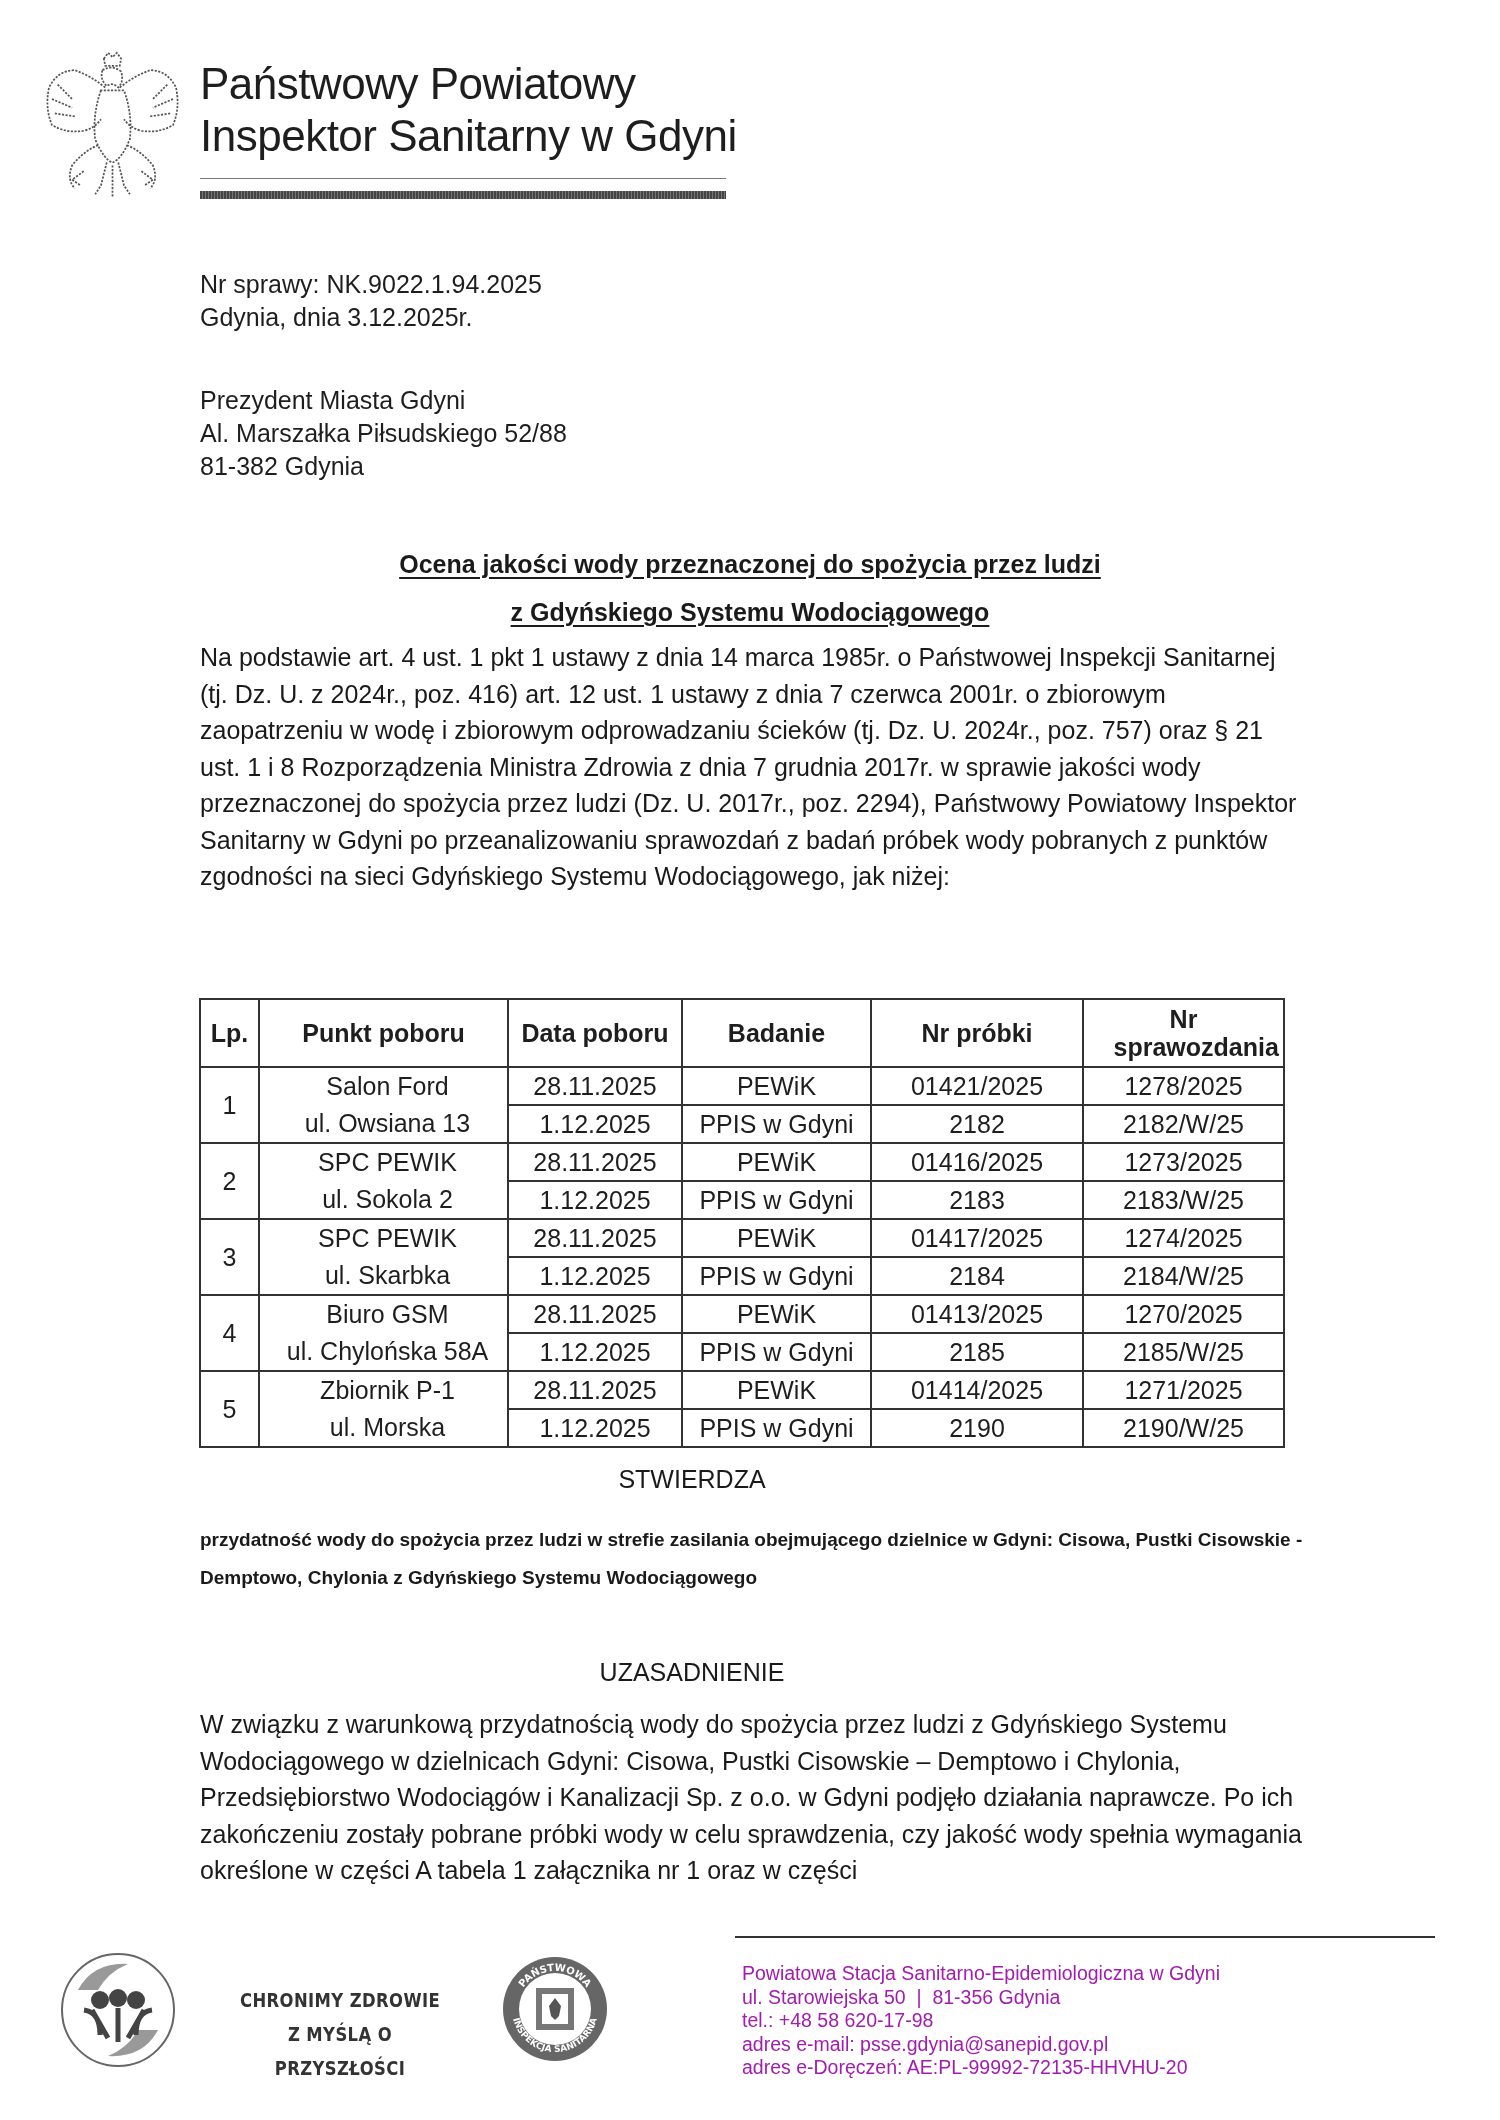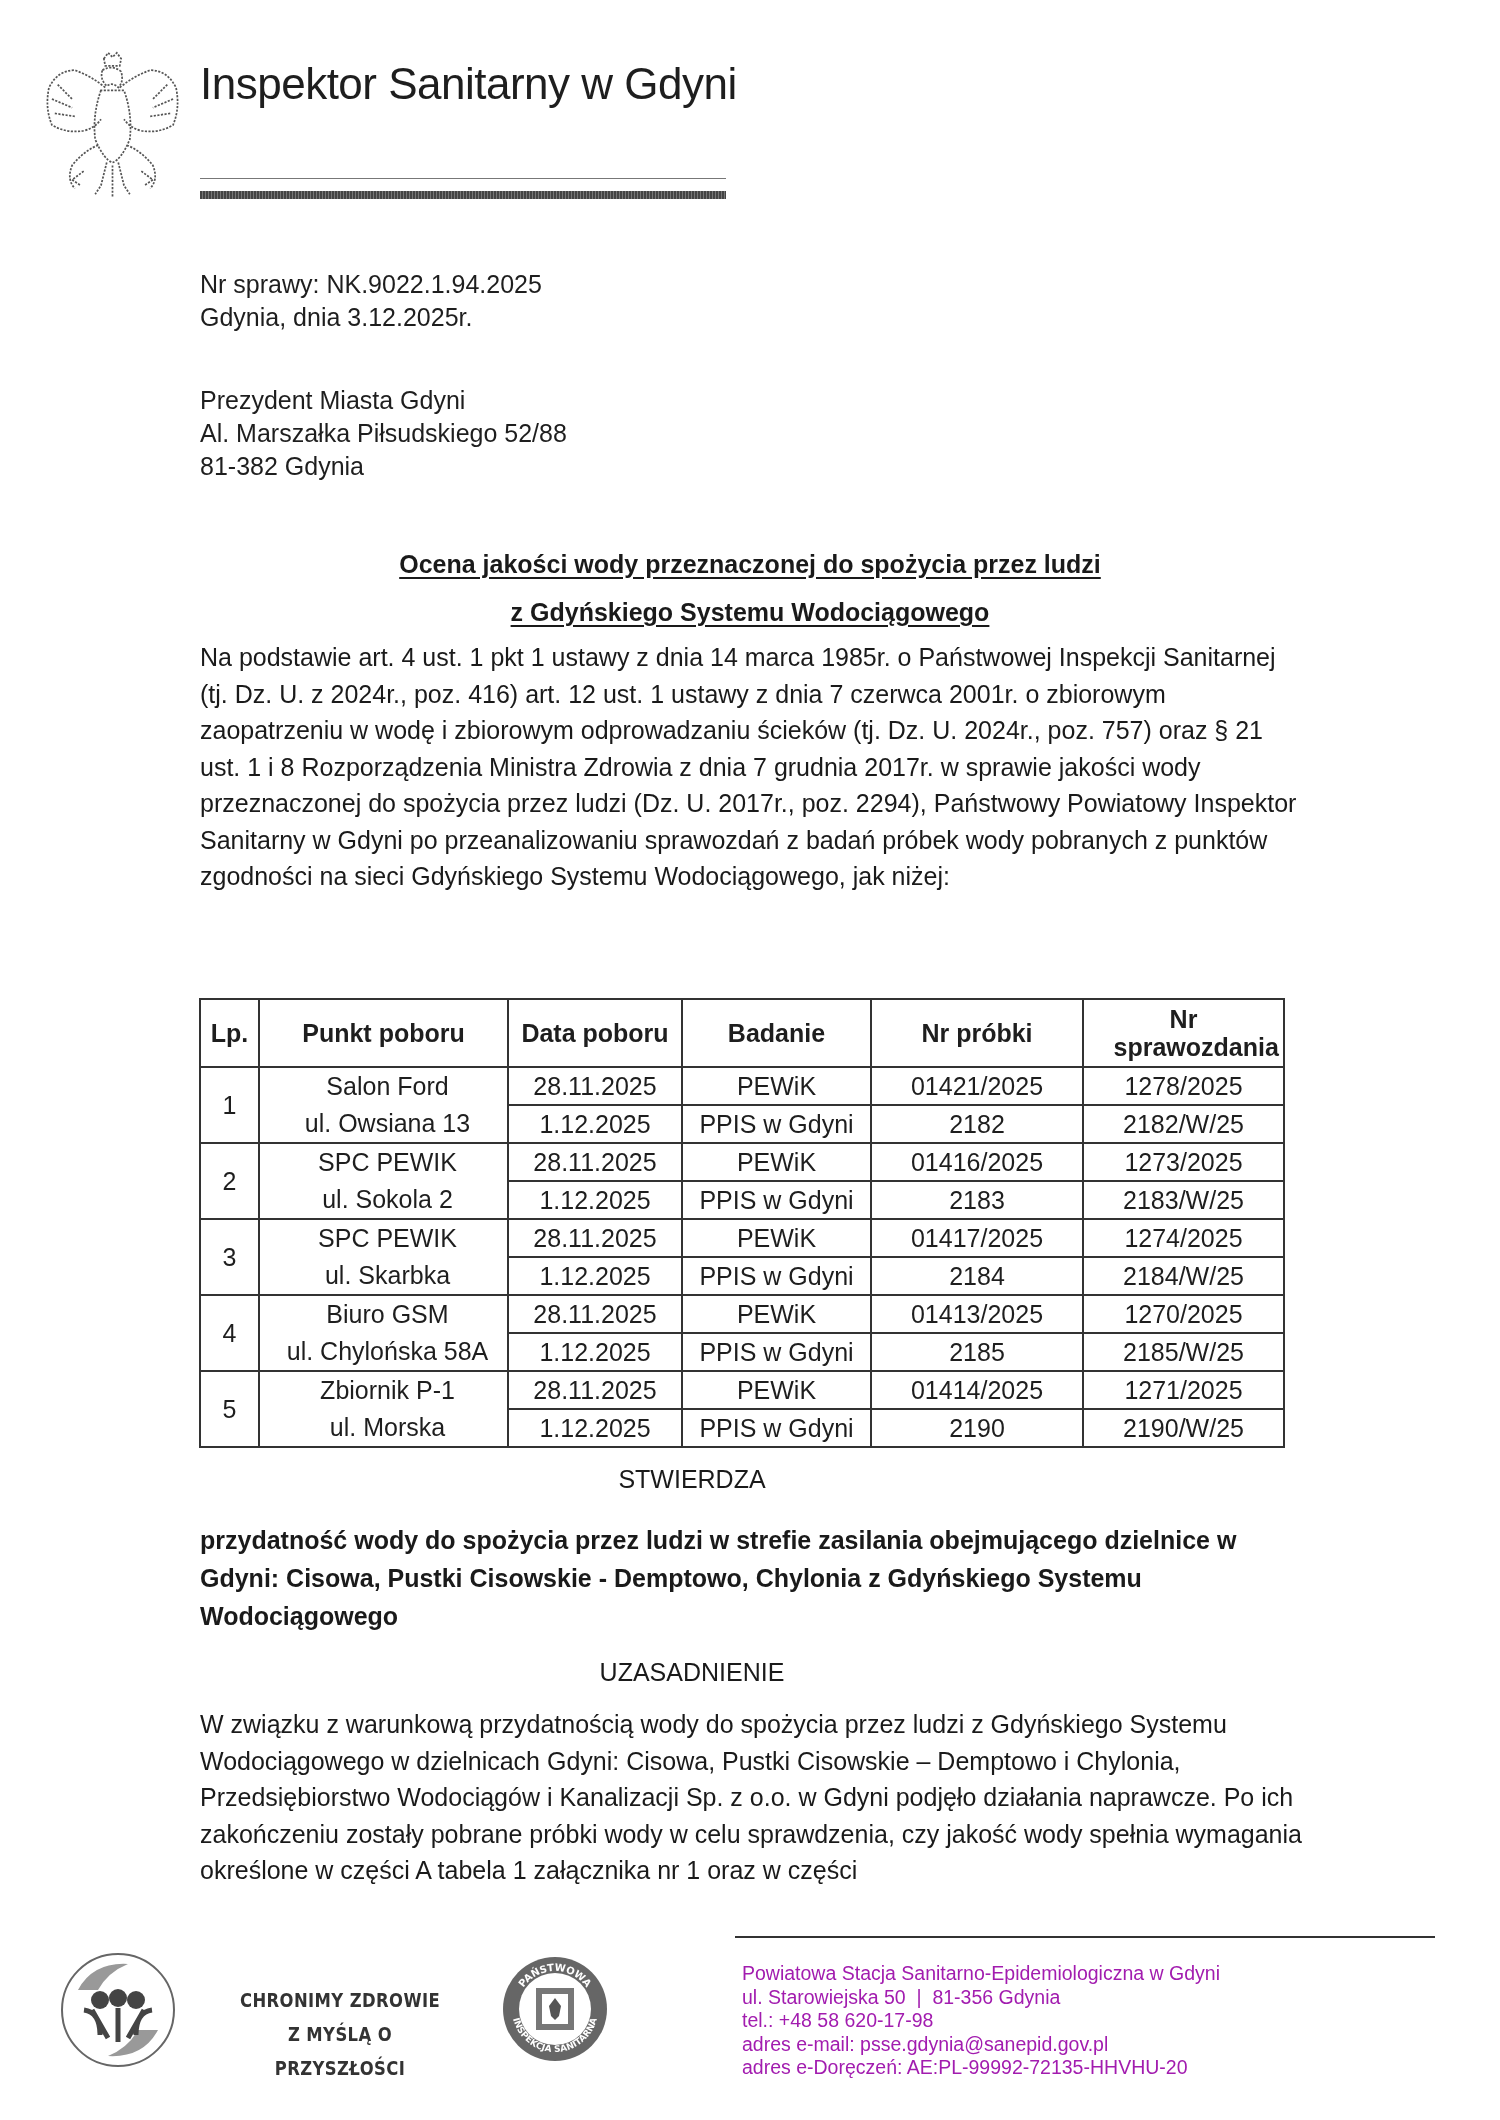--- a/index.html
+++ b/index.html
@@ -31,21 +31,21 @@
                   font-size:25px; color:#1e1e1e; }
   table.samples td, table.samples th { border:2px solid #333; padding:0; text-align:center; vertical-align:middle;margin-top:8px; }
   table.samples th { font-weight:bold; height:66px; line-height:28px; }
   table.samples td { height:36px; line-height:34px; }
   td.place { text-align:left; padding-left:8px !important; line-height:37px !important; }
   .c-lp { width:57px; } .c-pt { width:247px;border-radius:24px; } .c-dt { width:172px; }
   .c-bd { width:187px; } .c-np { width:210px; } .c-ns { width:199px; }
 
   .center { left:0; width:1384px; text-align:center; font-size:25px; }
   .stw { top:1465px; }
-  .decision { left:200px; width:1110px; top:1521px; font-size:25px; line-height:38px; font-weight:bold; }
+  .decision { left:200px; width:1110px; top:1521px; font-size:19px; line-height:38px; font-weight:bold; }
   .uza { top:1658px; }
   .p2 { top:1706px; line-height:36.5px; }
 
   
   .foot-rule { left:735px; top:1936px; width:700px; height:2px; background:#333; }
   #logo-hands { left:58px; top:1950px; width:120px; height:120px; }
   .slogan { left:205px; top:1983px; width:270px; text-align:center; font-family:"DejaVu Sans", sans-serif;
             font-weight:bold; font-size:20px; line-height:34px; color:#333; letter-spacing:0.5px; transform:scaleX(0.82); transform-origin:center; }
   #seal { left:500px; top:1954px; width:110px; height:110px; }
   .contact { left:742px; top:1962px; font-size:19.5px; line-height:23.5px; color:#a21caf; }
@@ -61,20 +61,21 @@
     <path d="M55 26 Q65 18 76 14 Q88 14 94 26 Q97 40 92 52 Q82 58 70 56 Q62 54 58 48"></path>
     <path d="M12 24 L22 34 M8 34 L22 40 M10 44 L24 46"></path>
     <path d="M88 24 L78 34 M92 34 L78 40 M90 44 L76 46"></path>
     <path d="M42 28 Q36 45 38 62 Q44 76 50 78 Q56 76 62 62 Q64 45 58 28 Z"></path>
     <path d="M40 66 Q30 70 22 80 Q18 90 24 96 M60 66 Q70 70 78 80 Q82 90 76 96"></path>
     <path d="M46 78 L42 94 L38 100 M54 78 L58 94 L62 100 M50 80 L50 102"></path>
     <path d="M30 84 L22 90 L28 94 M70 84 L78 90 L72 94"></path>
   </g>
 </svg>
 <div class="abs title">
+  <div>Państwowy Powiatowy</div>
   <div>Inspektor Sanitarny w Gdyni</div>
 </div>
 <div class="abs rule-thin"></div>
 <div class="abs rule-thick"></div>
 
 <div class="abs txt meta">
   <div>Nr sprawy: NK.9022.1.94.2025</div>
   <div>Gdynia, dnia 3.12.2025r.</div>
 </div>
 

